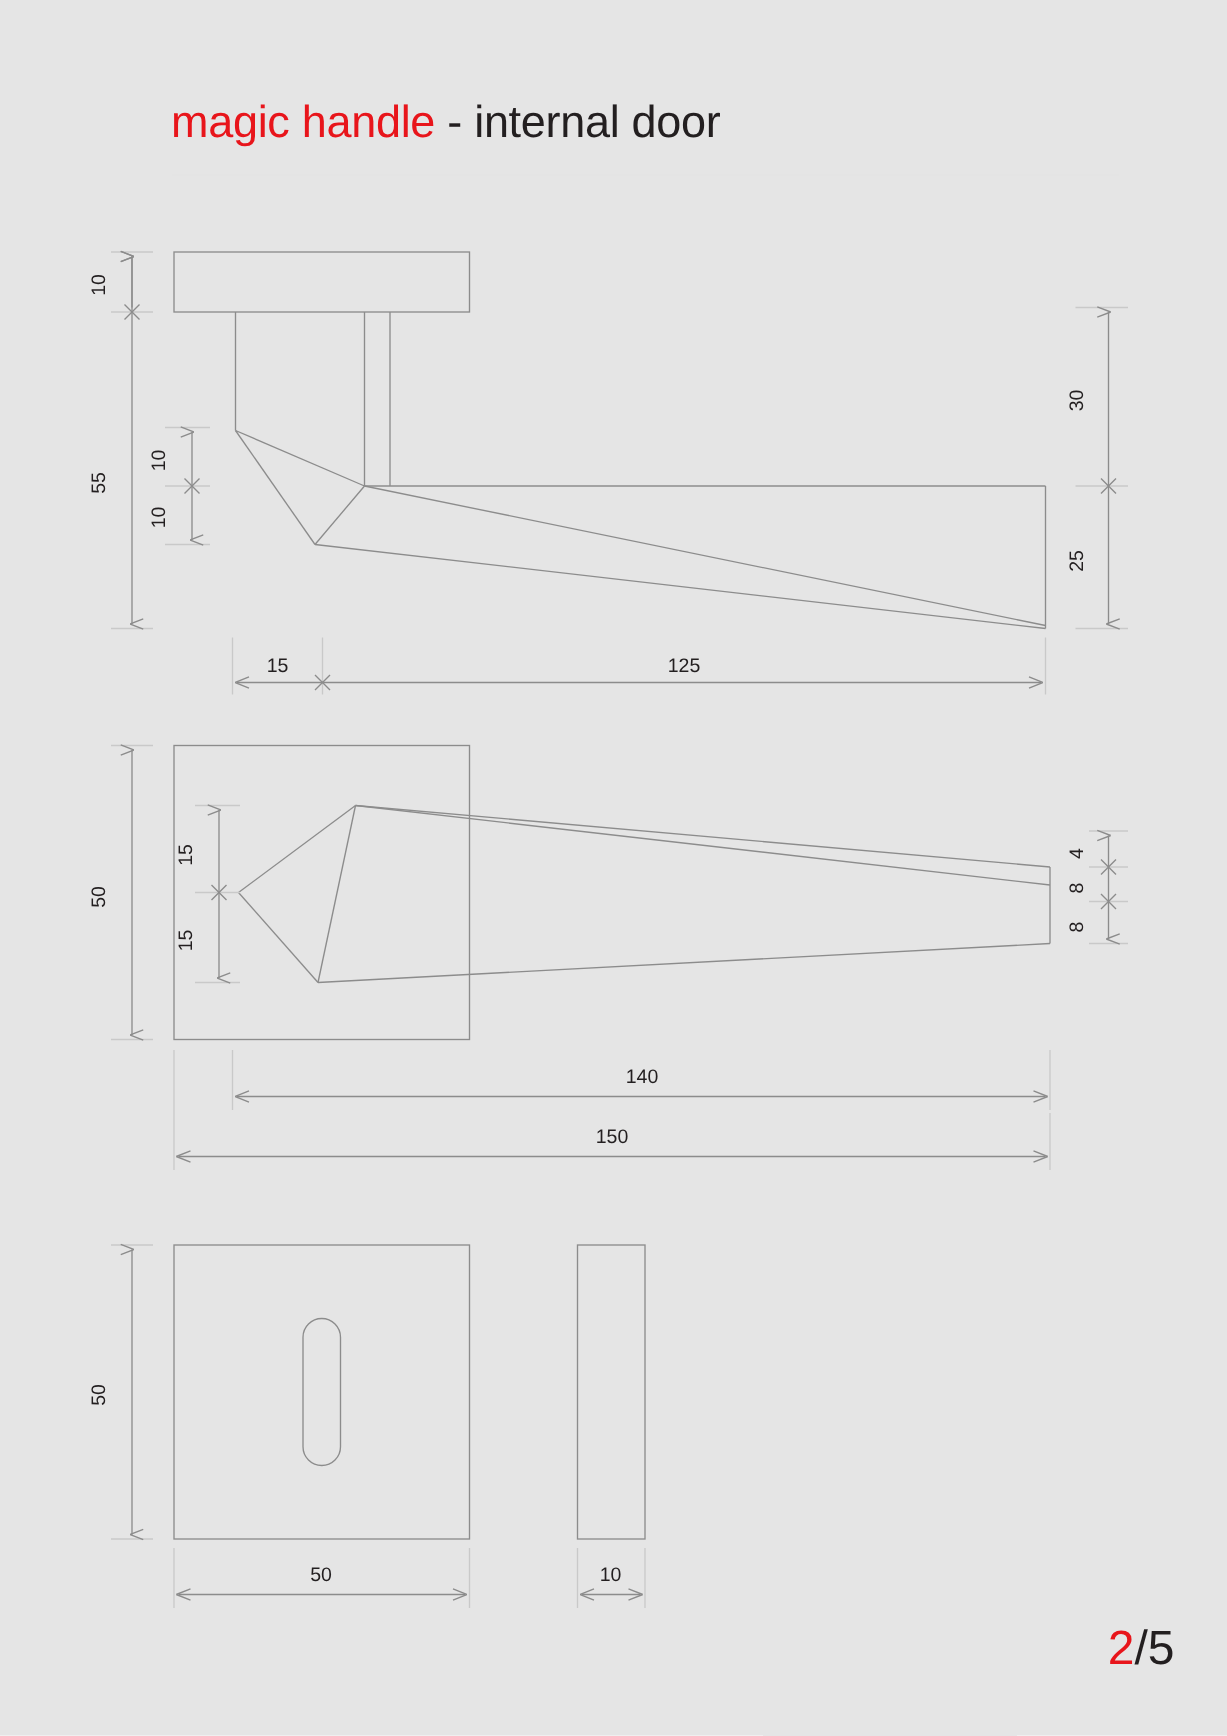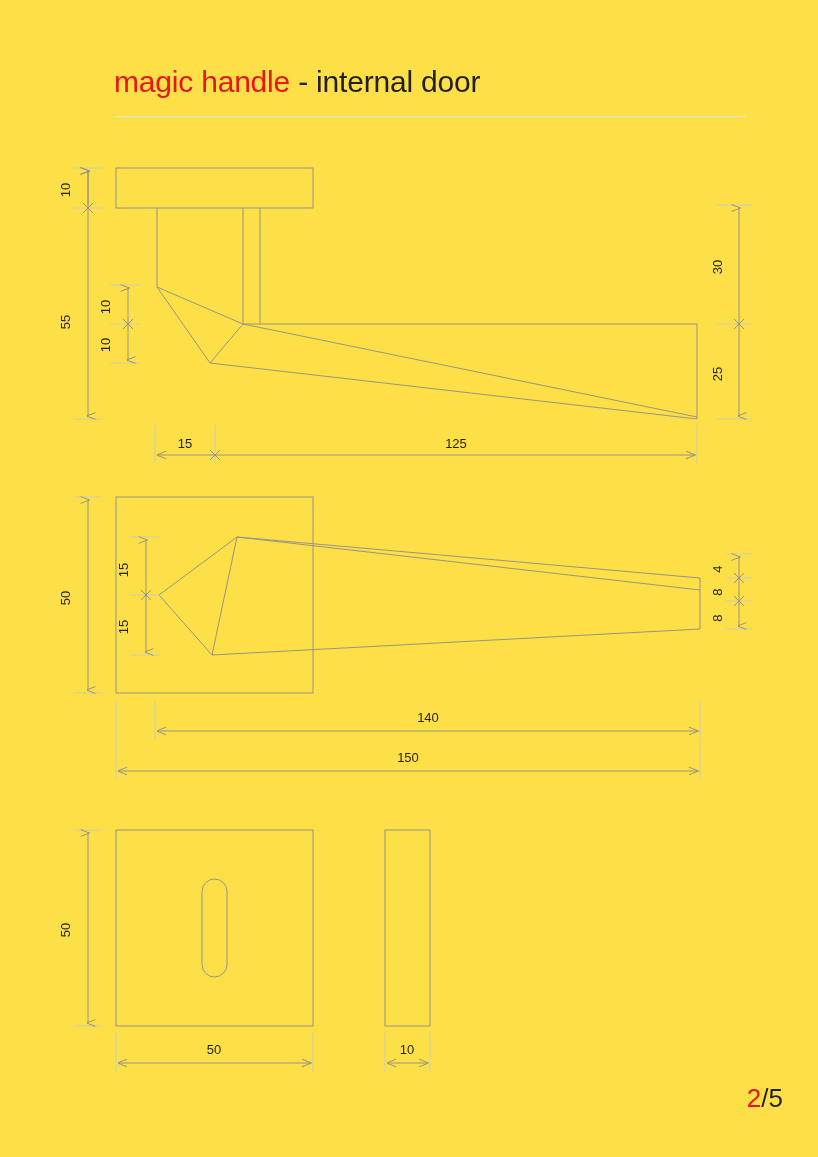--- a/index.html
+++ b/index.html
@@ -13,21 +13,21 @@
     height: 1157px;
     position: relative;
     font-family: "Liberation Sans", sans-serif;
     overflow: hidden;
   }
   #page {
     position: absolute;
     left: 0; top: 0;
     width: 818px;
     height: 1157px;
-    background: #fde047;
+    background: #e5e5e5;
   }
   
   #header-title {
     position: absolute;
     left: 114px;
     top: 62px;
     font-size: 30px;
     line-height: 40px;
     white-space: nowrap;
     letter-spacing: -0.2px;
@@ -46,21 +46,21 @@
     top: 116px;
     width: 631px;
     height: 1px;
     background: #e4e4e4;
   }
   
   #page-number {
     position: absolute;
     right: 35px;
     bottom: 42px;
-    font-size: 26px;
+    font-size: 32px;
     line-height: 34px;
     white-space: nowrap;
   }
   #page-number .cur { color: #e8151b; }
   #page-number .sep { color: #231f20; }
   #page-number .tot { color: #231f20; }
 
   
   #drawing {
     position: absolute;

